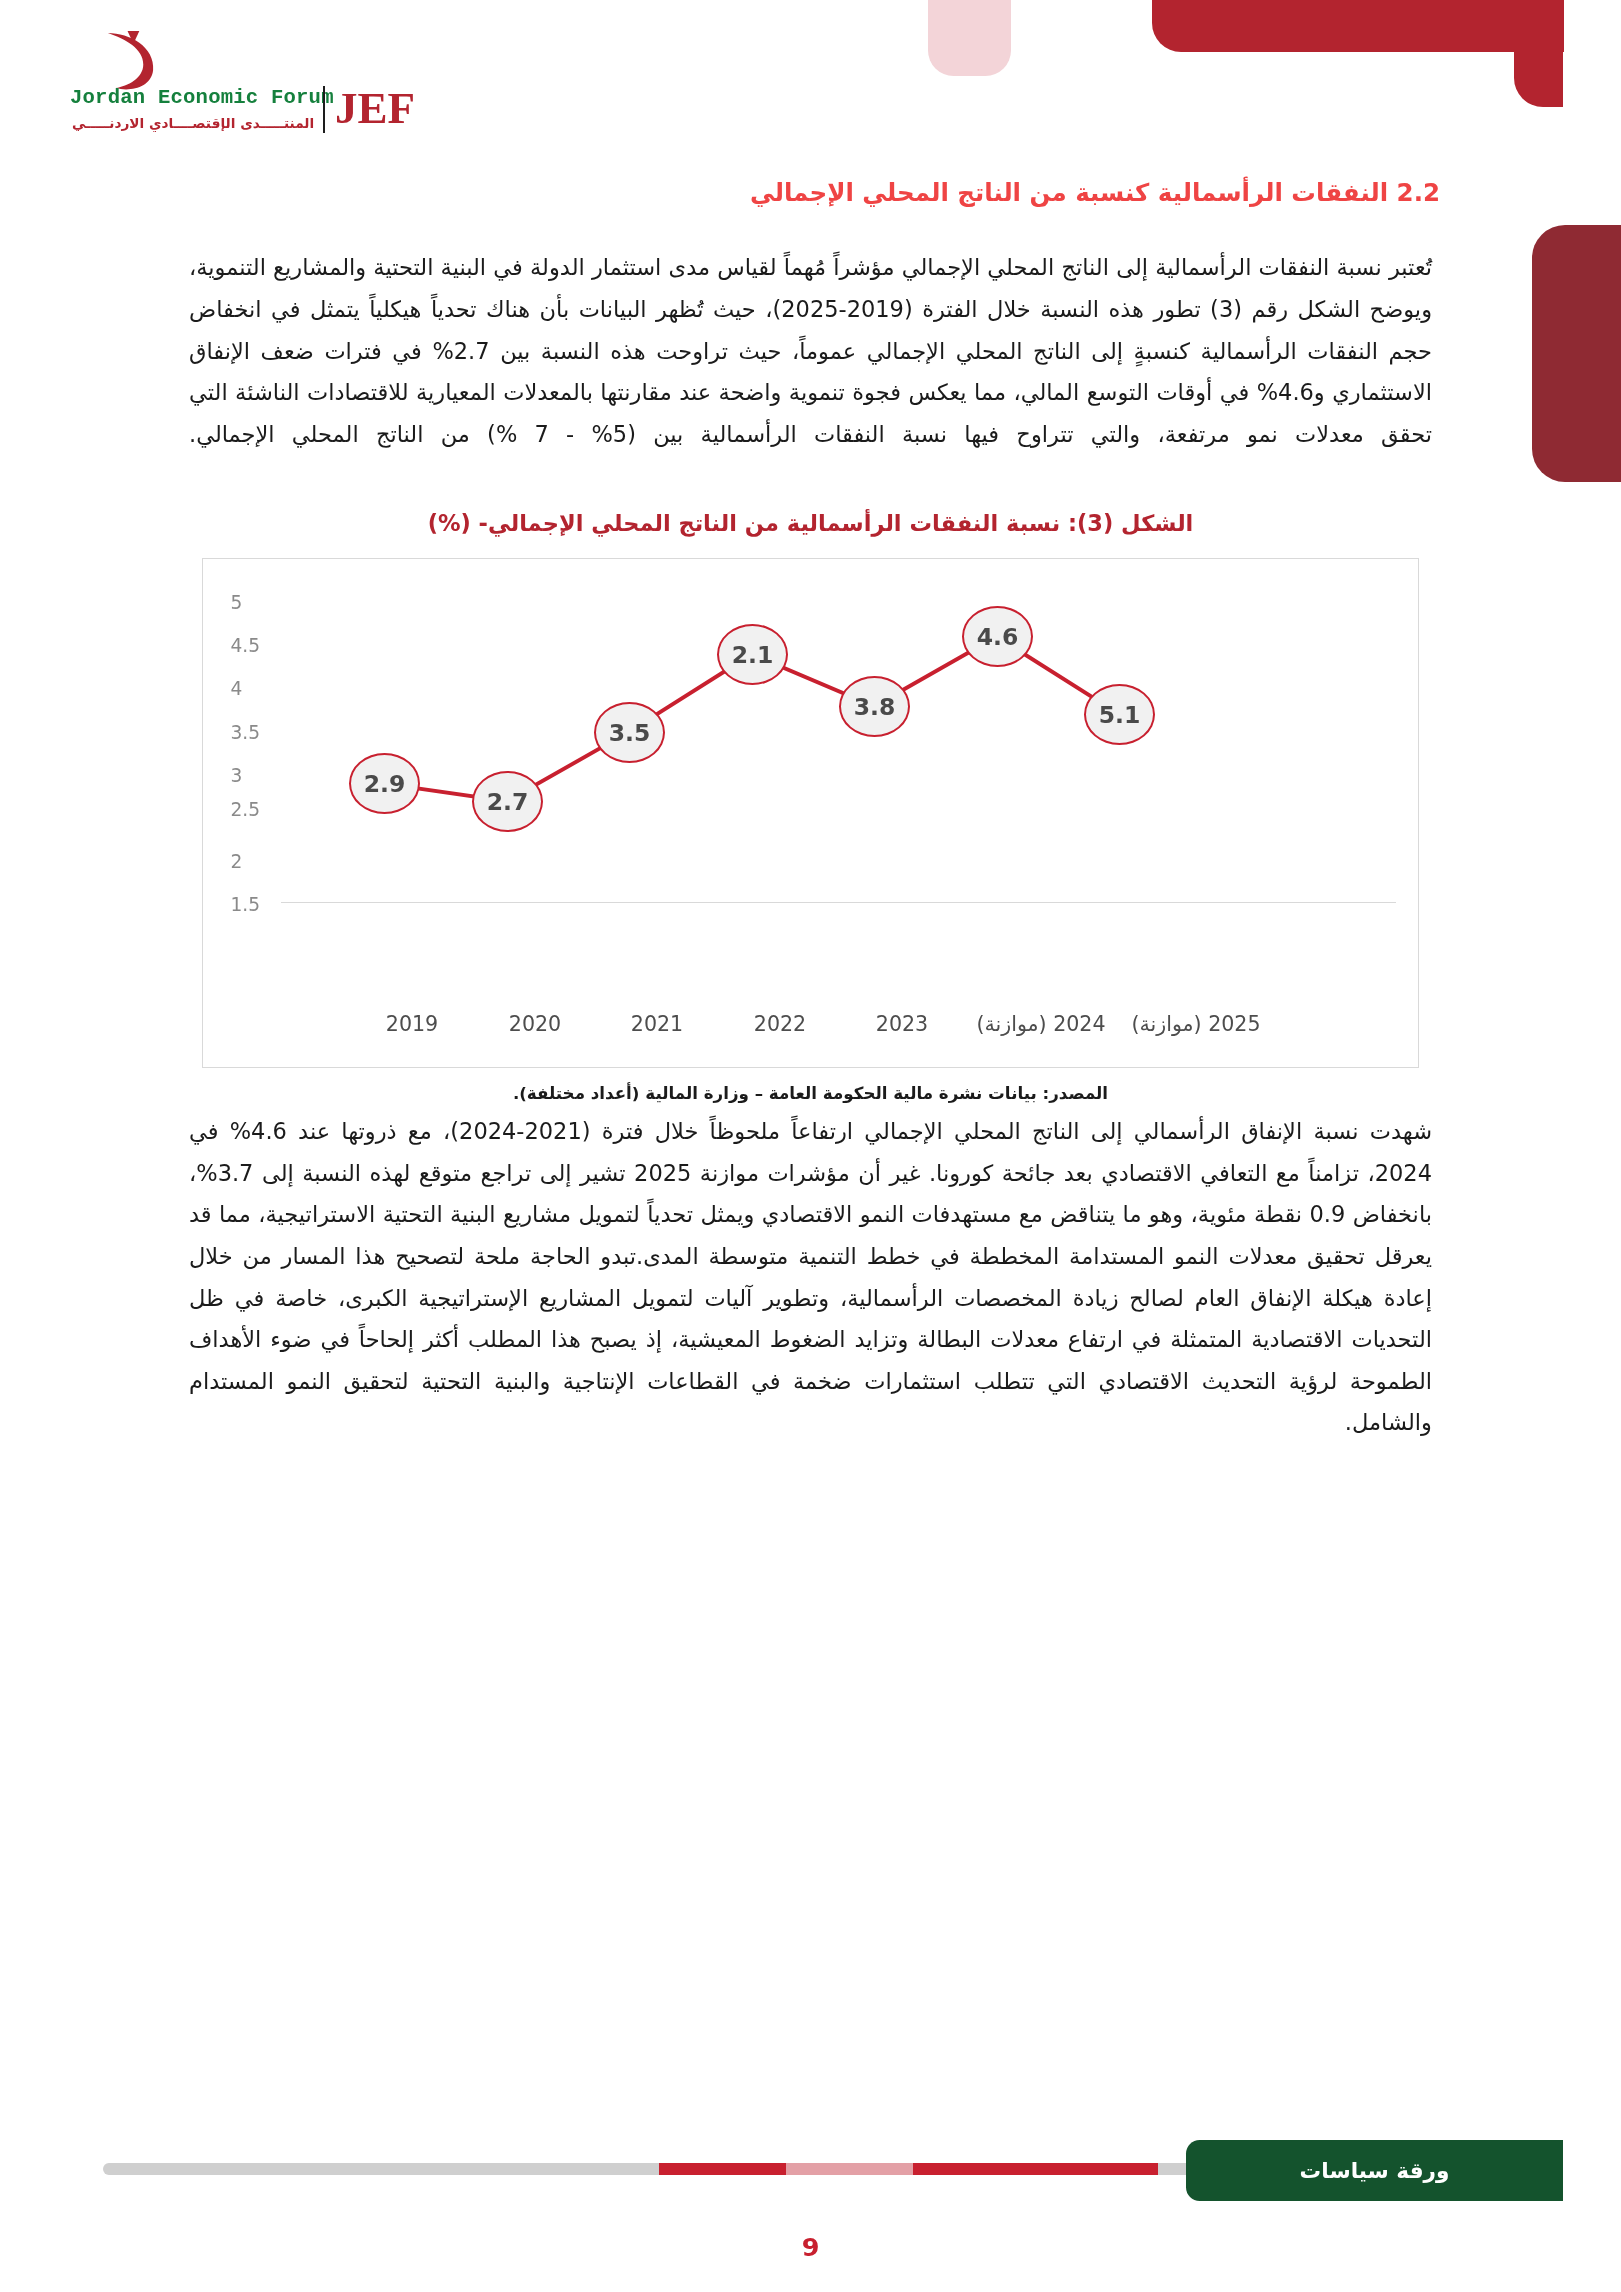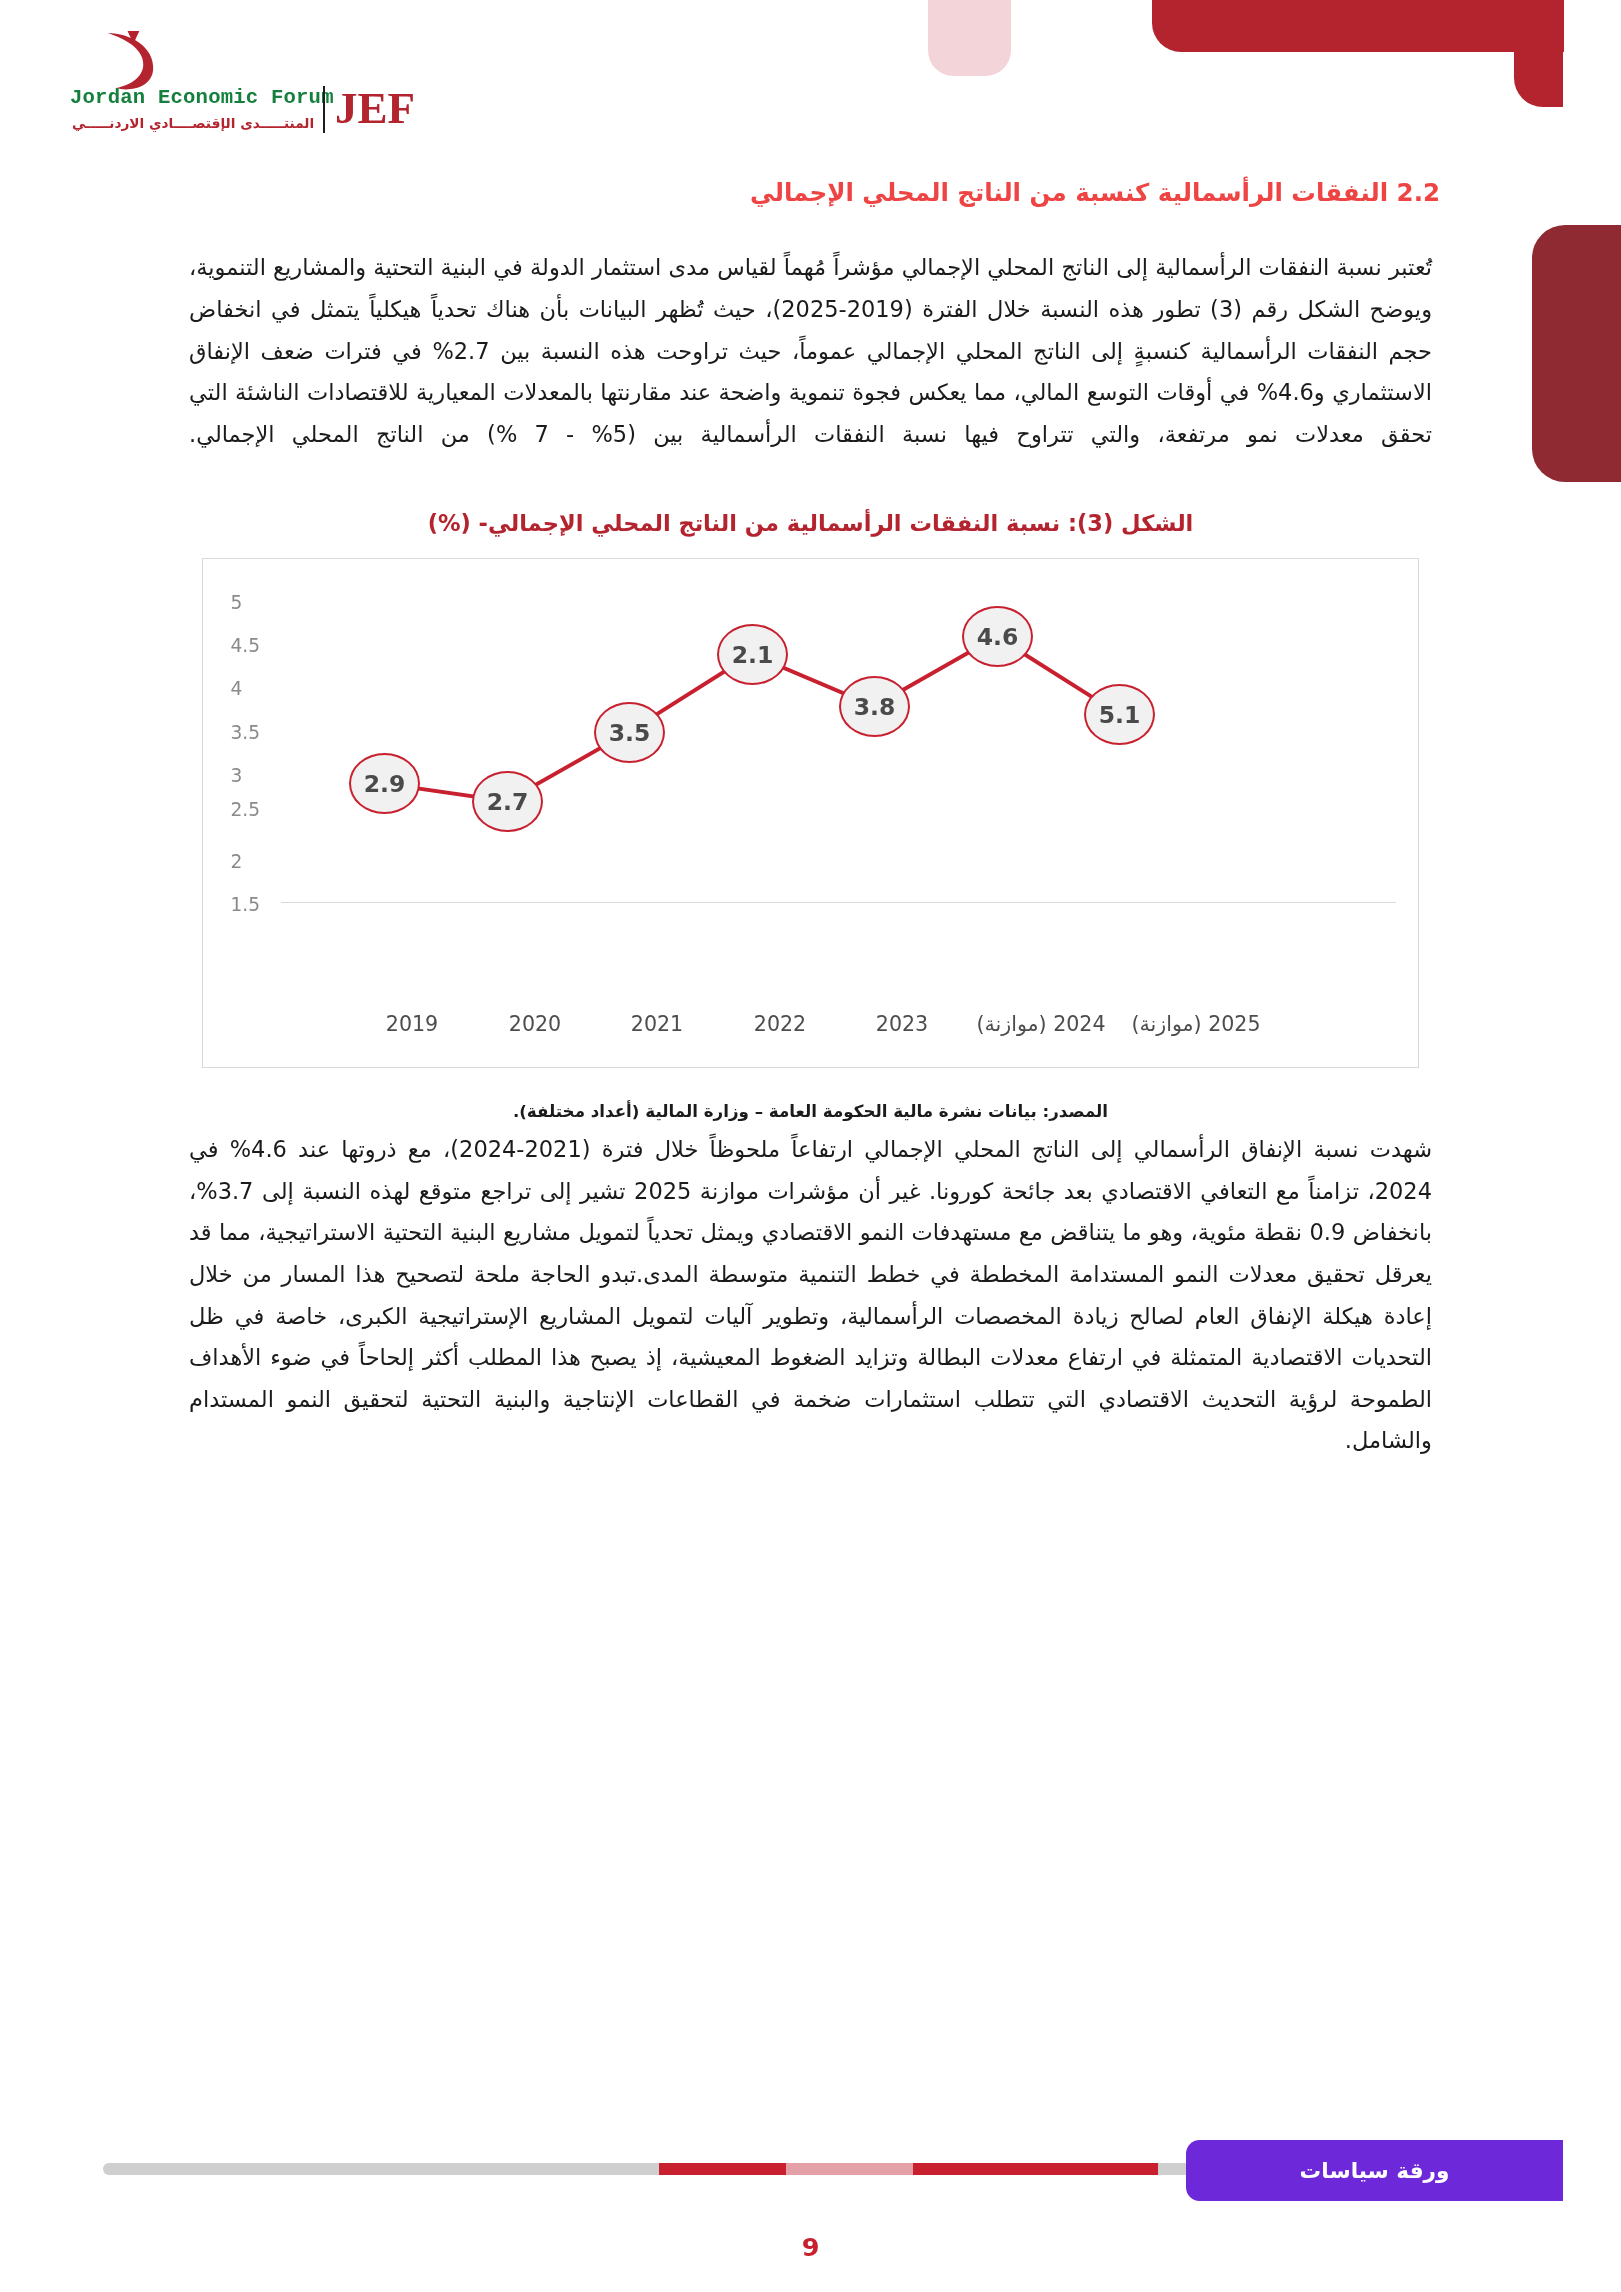--- a/index.html
+++ b/index.html
@@ -195,21 +195,21 @@
     display: flex;
     align-items: center;
     justify-content: center;
     font-size: 23.5px;
     font-weight: bold;
     color: #4a4a4a;
     box-sizing: border-box;
     direction: ltr;
   }
   .source-note {
-    margin: 33px 0 0 0;
+    margin: 15px 0 0 0;
     font-size: 16.7px;
     font-weight: bold;
     color: #1b1b1b;
     text-align: center;
   }
   .para-2 {
     margin-top: 45px;
   }
 
   
@@ -229,21 +229,21 @@
   .footer-seg-3 { width: 127px; background: #e3a0a6; }
   .footer-seg-4 { width: 127px; background: #c8202f; }
   .footer-seg-5 { flex: 1; background: #cfcfcf; }
 
   .footer-badge {
     position: absolute;
     bottom: 92px;
     left: 1186px;
     width: 377px;
     height: 61px;
-    background: #6d28d9;
+    background: #14532d;
     border-top-left-radius: 13.7px;
     border-bottom-left-radius: 13.7px;
     display: flex;
     align-items: center;
     justify-content: center;
     color: #ffffff;
     font-size: 21.6px;
     font-weight: bold;
   }
   .page-number {

